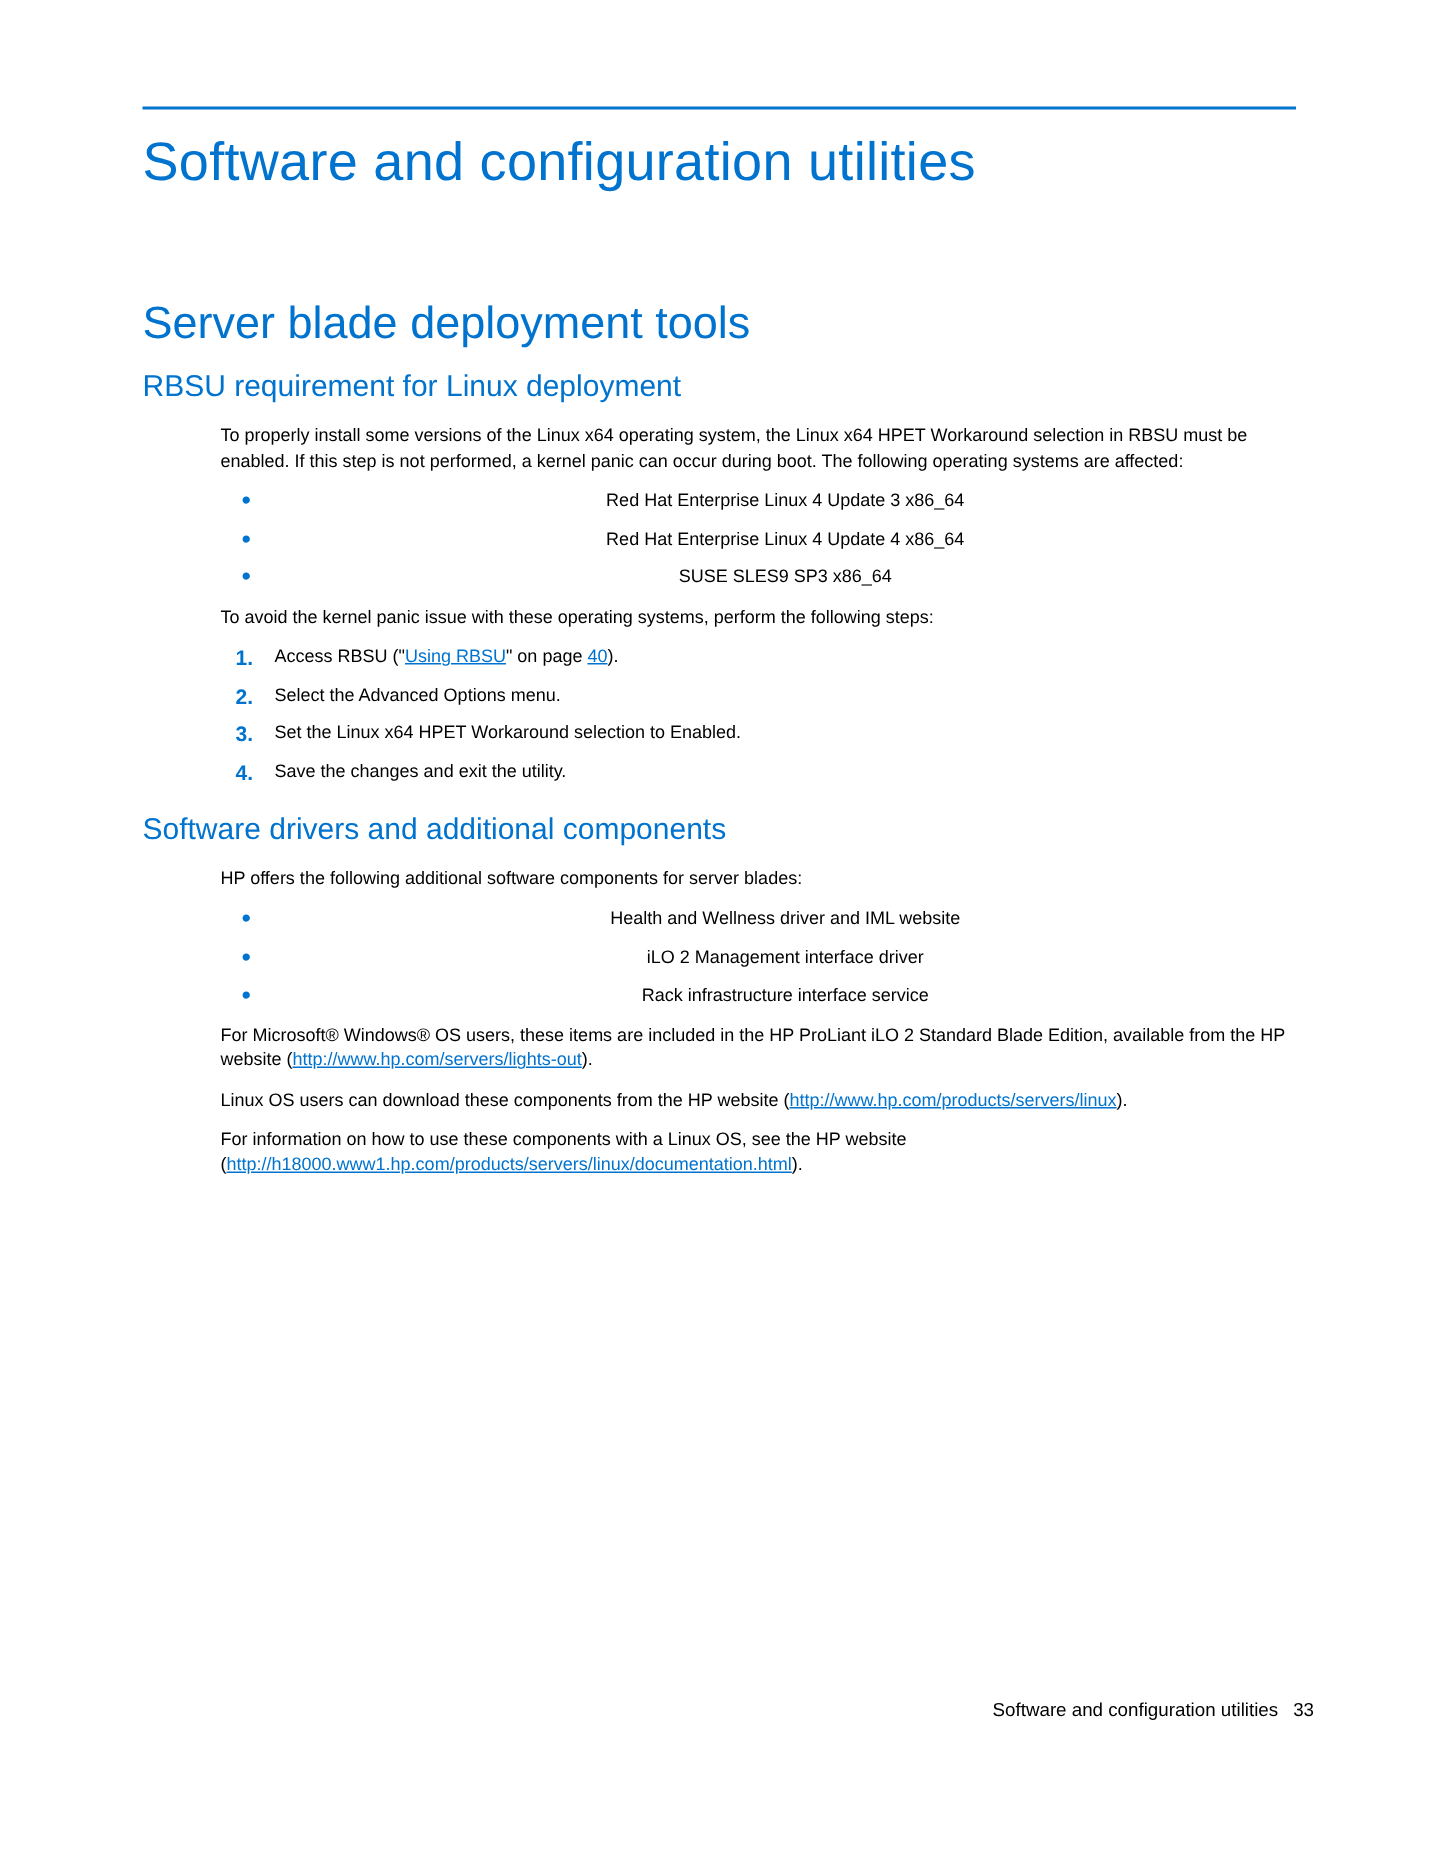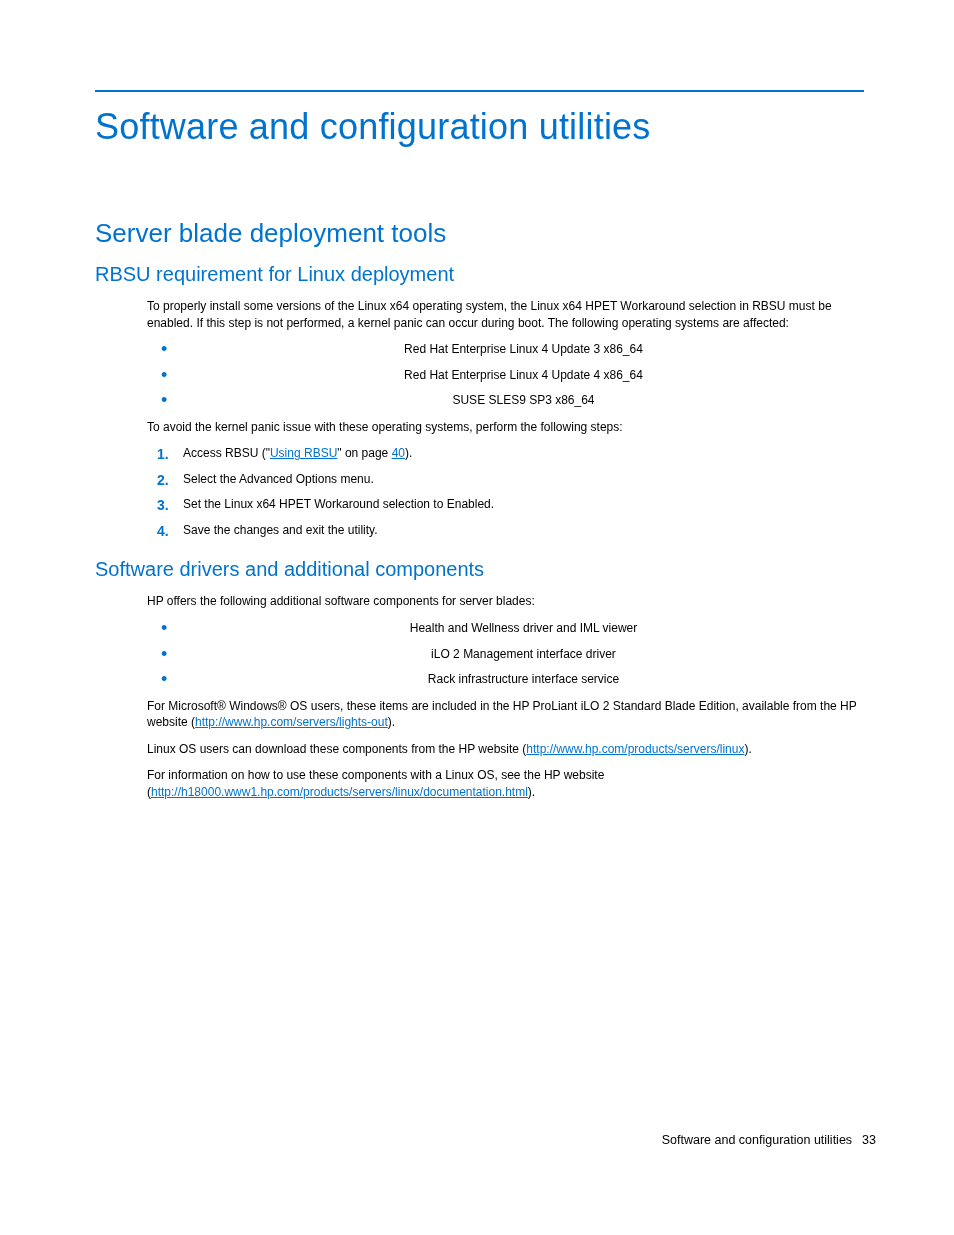--- a/index.html
+++ b/index.html
@@ -1,20 +1,20 @@
 <!DOCTYPE html>
 <html><head>
 <meta charset="utf-8">
 <style>
   * { box-sizing: border-box; margin: 0; padding: 0; }
   html, body { width: 954px; height: 1235px; background: #fff; font-family: Arial, Helvetica, sans-serif; color: #000; }
-  .page { position: relative; width: 954px; height: 1195px; padding: 90px 90px 40px 95px; }
+  .page { position: relative; width: 954px; height: 1195px; padding: 71px 90px 40px 95px; }
   .rule { border-top: 2.5px solid #0073cf; margin-bottom: 14px; }
   h1 { font-weight: 300; font-size: 36px; color: #0073cf; letter-spacing: 0.2px; margin-bottom: 70px; }
-  h2 { font-weight: 300; font-size: 26px; color: #0073cf; margin-bottom: 14px; }
+  h2 { font-weight: 300; font-size: 30px; color: #0073cf; margin-bottom: 14px; }
   h3 { font-weight: 300; font-size: 20px; color: #0073cf; margin-bottom: 12px; margin-top: 6px; }
   .body { margin-left: 52px; font-size: 12px; line-height: 1.38; }
   .body p { margin-bottom: 10px; }
   ul.bullets { list-style: none; padding: 0; margin: 0 0 10px 0; text-align: center; }
   ul.bullets li { position: relative; padding-left: 36px; margin-bottom: 9px; }
   ul.bullets li::before { content: "•"; position: absolute; left: 14px; top: -1px; color: #0073cf; font-size: 18px; line-height: 1; }
   ol.steps { list-style: none; padding: 0; margin: 0 0 10px 0; counter-reset: step; }
   ol.steps li { position: relative; padding-left: 36px; margin-bottom: 9px; counter-increment: step; }
   ol.steps li::before { content: counter(step) "."; position: absolute; left: 10px; top: 0; color: #0073cf; font-weight: bold; font-size: 14px; }
   a.link { color: #0073cf; text-decoration: underline; }
@@ -48,21 +48,21 @@
       <li>Set the Linux x64 HPET Workaround selection to Enabled.</li>
       <li>Save the changes and exit the utility.</li>
     </ol>
   </div>
 
   <div class="sec2">
     <h3>Software drivers and additional components</h3>
     <div class="body">
       <p>HP offers the following additional software components for server blades:</p>
       <ul class="bullets">
-        <li>Health and Wellness driver and IML viewer</li>
+        <li>Health and Wellness driver and IML website</li>
         <li>iLO 2 Management interface driver</li>
         <li>Rack infrastructure interface service</li>
       </ul>
       <p>
         <span>For Microsoft® Windows® OS users, these items are included in the HP ProLiant iLO 2 Standard Blade Edition, available from the HP website (</span><a class="link">http://www.hp.com/servers/lights-out</a><span>).</span>
       </p>
       <p>
         <span>Linux OS users can download these components from the HP website (</span><a class="link">http://www.hp.com/products/servers/linux</a><span>).</span>
       </p>
       <p>

